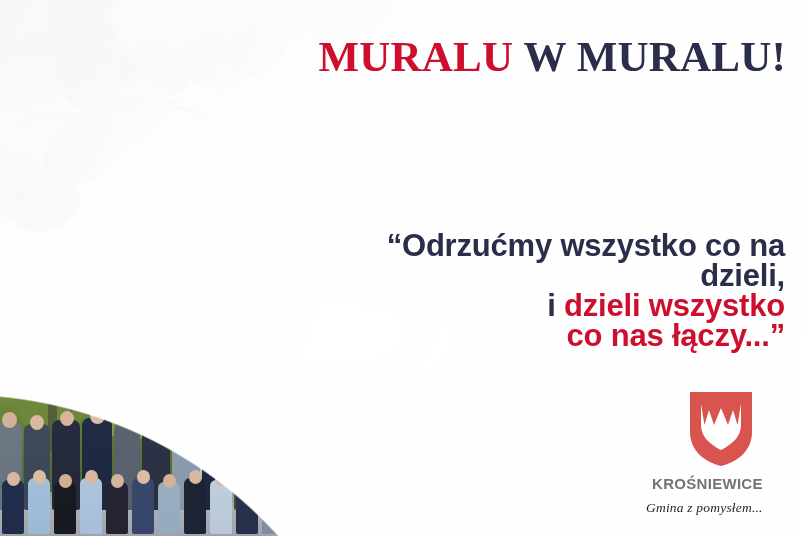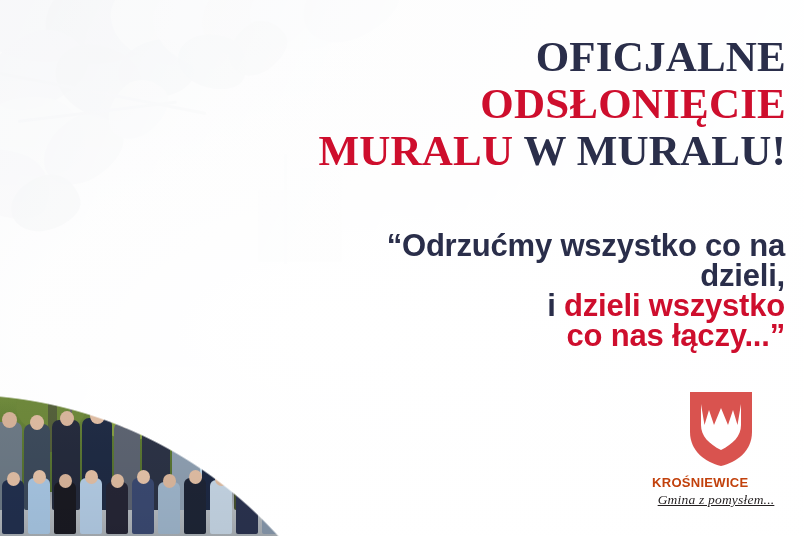--- a/index.html
+++ b/index.html
@@ -149,26 +149,26 @@
     background:linear-gradient(180deg,rgba(255,255,255,.06) 0%,rgba(0,0,0,.03) 70%,rgba(0,0,0,.07) 100%);
   }
 
   
   .logo{position:absolute;left:646px;top:392px;width:150px;}
   .shield-box{width:150px;display:flex;justify-content:center;}
   .shield{width:62px;height:74px;display:block;}
   .logo-name{
     margin-top:9px;text-align:left;padding-left:6px;
     font-family:"Liberation Sans",sans-serif;font-weight:700;
-    font-size:13px;letter-spacing:.3px;color:#c2410c;
+    font-size:15px;letter-spacing:.3px;color:#737373;
   }
   .logo-tag{
-    margin-top:2px;text-align:center;padding-right:10px;
+    margin-top:8px;text-align:left;padding-right:10px;
     font-family:"Liberation Serif",serif;font-style:italic;
-    font-size:13.5px;letter-spacing:.2px;color:#231f20;text-decoration:underline;
+    font-size:13.5px;letter-spacing:.2px;color:#231f20;
   }
 </style>
 </head>
 <body>
 
 <div id="poster">
 
   <div class="bg-wash">
     <div class="sky"></div>
 
@@ -199,21 +199,20 @@
     <div class="bld" style="left:520px;top:330px;width:60px;height:206px;opacity:.55;"></div>
     <div class="bld" style="left:598px;top:392px;width:78px;height:144px;opacity:.45;"></div>
     <div class="bld" style="left:620px;top:412px;width:34px;height:124px;opacity:.5;"></div>
     <div class="bld" style="left:168px;top:440px;width:300px;height:10px;opacity:.5;"></div>
 
     <div class="wash-veil"></div>
     <div class="wash-veil2"></div>
   </div>
 
   <div class="headline">
-    <div><span>OFICJALNE </span><span class="red">ODSŁONIĘCIE</span></div>
     <div><span class="red">MURALU</span><span> W MURALU!</span></div>
   </div>
 
   <div class="quote">
     <div>“Odrzućmy wszystko co na dzieli,</div>
     <div><span>i </span><span class="red">dzieli wszystko</span></div>
     <div class="red">co nas łączy...”</div>
   </div>
 
   <div class="photo-wrap">

